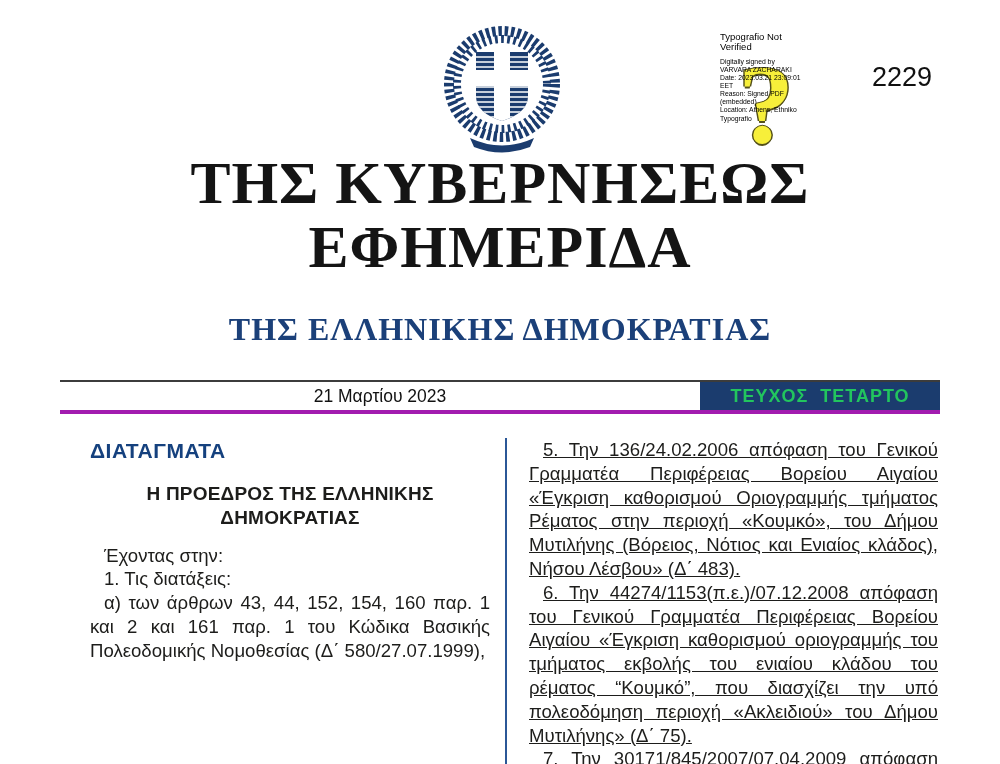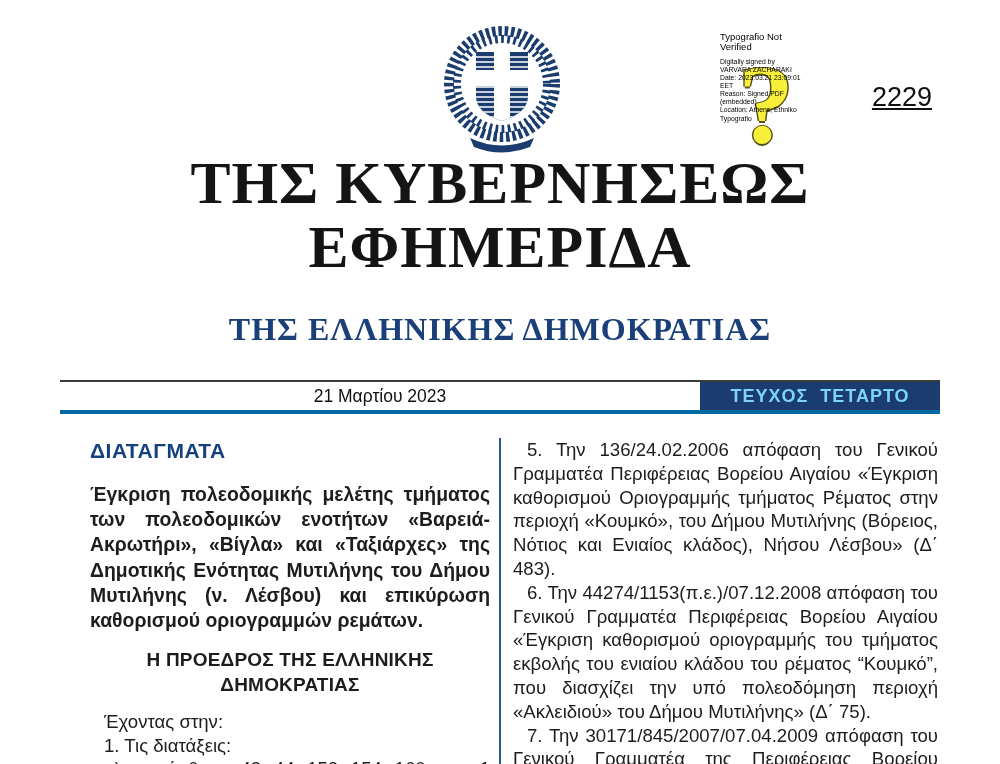--- a/index.html
+++ b/index.html
@@ -15,49 +15,49 @@
     font-family:"Liberation Serif","DejaVu Serif",serif;font-weight:bold;
     font-size:112px;line-height:1;color:#f7ef3a;
     text-shadow:1.5px 0 0 #55511a,-1.5px 0 0 #55511a,0 1.5px 0 #55511a,0 -1.5px 0 #55511a;
   }
   .sig-title{position:relative;z-index:1;width:70px;font-size:9.5px;line-height:1.08;color:#000;}
   .sig-lines{position:relative;z-index:1;margin-top:5px;font-size:6.8px;line-height:1.2;color:#000;}
   .sig-lines span{display:block;}
 
   .emblem{position:absolute;left:440px;top:24px;z-index:1;}
 
-  .doc-number{position:absolute;right:68px;top:82px;font-size:27px;color:#111;text-decoration:underline;}
+  .doc-number{position:absolute;right:68px;top:62px;font-size:27px;color:#111;}
 
   
   .masthead{position:absolute;left:0;top:152px;width:100%;text-align:center;
     font-family:"Liberation Serif","DejaVu Serif",serif;font-weight:bold;}
   .masthead .big{font-size:60px;line-height:1.06;color:#141414;letter-spacing:1px;}
   .masthead .sub{font-size:32px;color:#1b4079;margin-top:32px;letter-spacing:1px;}
 
   
   .info-bar{
     position:absolute;left:60px;right:60px;top:380px;height:28px;
-    border-top:2px solid #3c3c3c;border-bottom:4px solid #0369a1;
+    border-top:2px solid #3c3c3c;border-bottom:4px solid #a21caf;
     display:flex;align-items:stretch;font-size:17.5px;color:#111;
   }
   .info-left,.info-right{flex:1;display:flex;align-items:center;justify-content:center;}
   .issue-box{
-    width:240px;background:#1b3c6e;color:#7dd3fc;display:flex;align-items:center;justify-content:center;
+    width:240px;background:#1b3c6e;color:#22c55e;display:flex;align-items:center;justify-content:center;
     font-weight:bold;font-size:18px;letter-spacing:1px;word-spacing:6px;
   }
   .info-right b{margin-left:5px;}
 
   
   .content{
     position:absolute;left:90px;top:438px;width:848px;height:326px;overflow:hidden;
     display:flex;text-align:justify;font-size:18.6px;line-height:1.28;
   }
-  .col-left{width:400px;padding-right:9px;}
+  .col-left{width:400px;padding-right:15px;}
   .col-divider{width:2px;background:#2b5797;}
-  .col-right{flex:1;padding-left:12px;}
+  .col-right{flex:1;padding-left:22px;text-decoration:underline;}
 
   .section-heading{
     margin:0 0 17px 0;font-size:21px;font-weight:bold;color:#15417e;letter-spacing:.5px;text-align:left;
   }
   .decree-title{margin:0 0 15px 0;font-weight:bold;font-size:19.4px;line-height:1.3;}
   .authority{margin:0 0 13px 0;font-weight:bold;font-size:19px;text-align:center;letter-spacing:.2px;}
   .body-par{margin:0;text-indent:14px;}
 </style>
 </head>
 <body>
@@ -107,21 +107,20 @@
   </div>
 
   <div class="info-bar">
     <div class="info-left">21 Μαρτίου 2023</div>
     <div class="issue-box">ΤΕΥΧΟΣ ΤΕΤΑΡΤΟ</div>
   </div>
 
   <div class="content">
     <div class="col-left">
       <h2 class="section-heading">ΔΙΑΤΑΓΜΑΤΑ</h2>
-      <p class="decree-title">Έγκριση πολεοδομικής μελέτης τμήματος των πολεοδομικών ενοτήτων «Βαρειά-Ακρωτήρι», «Βίγλα» και «Ταξιάρχες» της Δημοτικής Ενότητας Μυτιλήνης του Δήμου Μυτιλήνης (ν. Λέσβου) και επικύρωση καθορισμού οριογραμμών ρεμάτων.</p>
       <p class="authority">Η ΠΡΟΕΔΡΟΣ ΤΗΣ ΕΛΛΗΝΙΚΗΣ ΔΗΜΟΚΡΑΤΙΑΣ</p>
       <p class="body-par">Έχοντας στην:</p>
       <p class="body-par">1. Τις διατάξεις:</p>
       <p class="body-par">α) των άρθρων 43, 44, 152, 154, 160 παρ. 1 και 2 και 161 παρ. 1 του Κώδικα Βασικής Πολεοδομικής Νομοθεσίας (Δ΄ 580/27.07.1999),</p>
 
     </div>
     <div class="col-divider"></div>
     <div class="col-right">
       <p class="body-par">5. Την 136/24.02.2006 απόφαση του Γενικού Γραμματέα Περιφέρειας Βορείου Αιγαίου «Έγκριση καθορισμού Οριογραμμής τμήματος Ρέματος στην περιοχή «Κουμκό», του Δήμου Μυτιλήνης (Βόρειος, Νότιος και Ενιαίος κλάδος), Νήσου Λέσβου» (Δ΄ 483).</p>
       <p class="body-par">6. Την 44274/1153(π.ε.)/07.12.2008 απόφαση του Γενικού Γραμματέα Περιφέρειας Βορείου Αιγαίου «Έγκριση καθορισμού οριογραμμής του τμήματος εκβολής του ενιαίου κλάδου του ρέματος “Κουμκό”, που διασχίζει την υπό πολεοδόμηση περιοχή «Ακλειδιού» του Δήμου Μυτιλήνης» (Δ΄ 75).</p>

